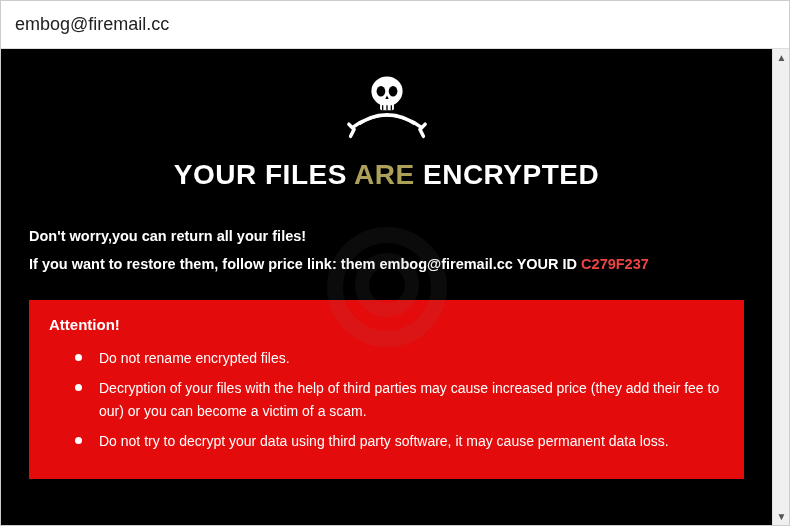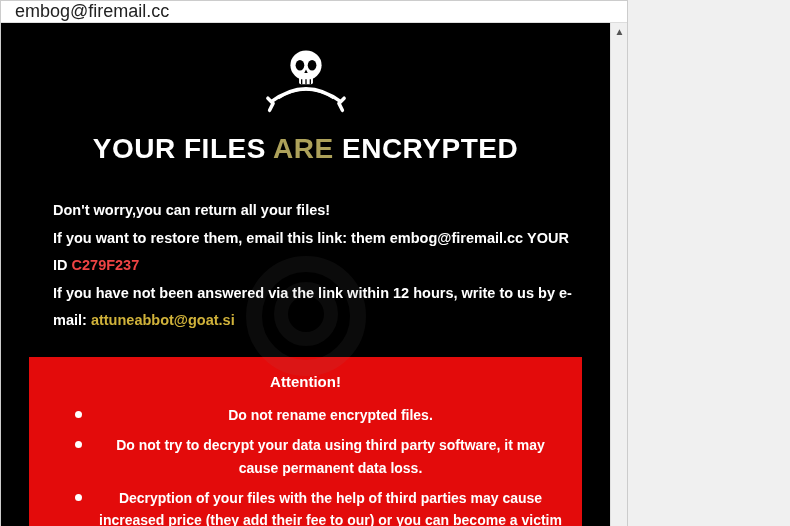--- a/index.html
+++ b/index.html
@@ -8,21 +8,21 @@
       box-sizing: border-box;
     }
     body {
       font-family: "Segoe UI", Arial, sans-serif;
       background: #f0f0f0;
       width: 790px;
       height: 526px;
       overflow: hidden;
     }
     .window {
-      width: 628px;
+      width: 790px;
       height: 526px;
       background: #fff;
       border: 1px solid #ccc;
       display: flex;
       flex-direction: column;
     }
     .titlebar {
       height: 48px;
       background: #fff;
       border-bottom: 1px solid #ddd;
@@ -86,51 +86,49 @@
     .main-heading .accent {
       color: #ada15a;
     }
     .body-text {
       font-size: 14.5px;
       line-height: 1.9;
       font-weight: 700;
     }
     .body-text .line {
       display: block;
-      margin-left: 24px;
     }
     .red-id {
       color: #ef4444;
       font-weight: 700;
     }
     .gold-email {
       color: #d0b23a;
       font-weight: 700;
     }
     .attention-box {
       background: #e30b0b;
       margin-top: 22px;
       padding: 16px 20px 22px 20px;
-      text-align: center;
     }
     .attention-title {
       font-weight: 700;
       font-size: 15px;
       margin-bottom: 10px;
     }
     .attention-list {
       list-style: none;
       padding-left: 32px;
     }
     .attention-list li {
       position: relative;
       font-size: 14px;
       line-height: 1.6;
       padding: 4px 0 4px 18px;
-      font-weight: 700;
+      font-weight: 400;
     }
     .attention-list li::before {
       content: "";
       position: absolute;
       left: -6px;
       top: 11px;
       width: 7px;
       height: 7px;
       background: #fff;
       border-radius: 50%;
@@ -212,33 +210,30 @@
         </span>
       </div>
 
       <h1 class="main-heading">
         <span>YOUR FILES </span><span class="accent">ARE</span><span> ENCRYPTED</span>
       </h1>
 
       <div class="body-text">
         <span class="line">Don't worry,you can return all your files!</span>
         <span class="line">
-          <span>If you want to restore them, email this link: </span><span>them </span><span>embog@firemail.cc</span><span>  YOUR ID </span><span class="red-id">C279F237</span>
-        </span>
-        <span class="line">
-          <span>If you have not been answered via the link within 12 hours, write to us by e-mail: </span><span class="gold-email">attuneabbot@goat.si</span>
+          <span>If you want to restore them, follow price link: </span><span>them </span><span>embog@firemail.cc</span><span>  YOUR ID </span><span class="red-id">C279F237</span>
         </span>
       </div>
 
       <div class="attention-box">
         <div class="attention-title">Attention!</div>
         <ul class="attention-list">
           <li>Do not rename encrypted files.</li>
+          <li>Decryption of your files with the help of third parties may cause increased price (they add their fee to our) or you can become a victim of a scam.</li>
           <li>Do not try to decrypt your data using third party software, it may cause permanent data loss.</li>
-          <li>Decryption of your files with the help of third parties may cause increased price (they add their fee to our) or you can become a victim of a scam.</li>
         </ul>
       </div>
 
     </div>
 
     <div class="scrollbar">
       <div class="scroll-arrow up">
         <span>▲</span>
       </div>
       <div class="scroll-arrow down">

